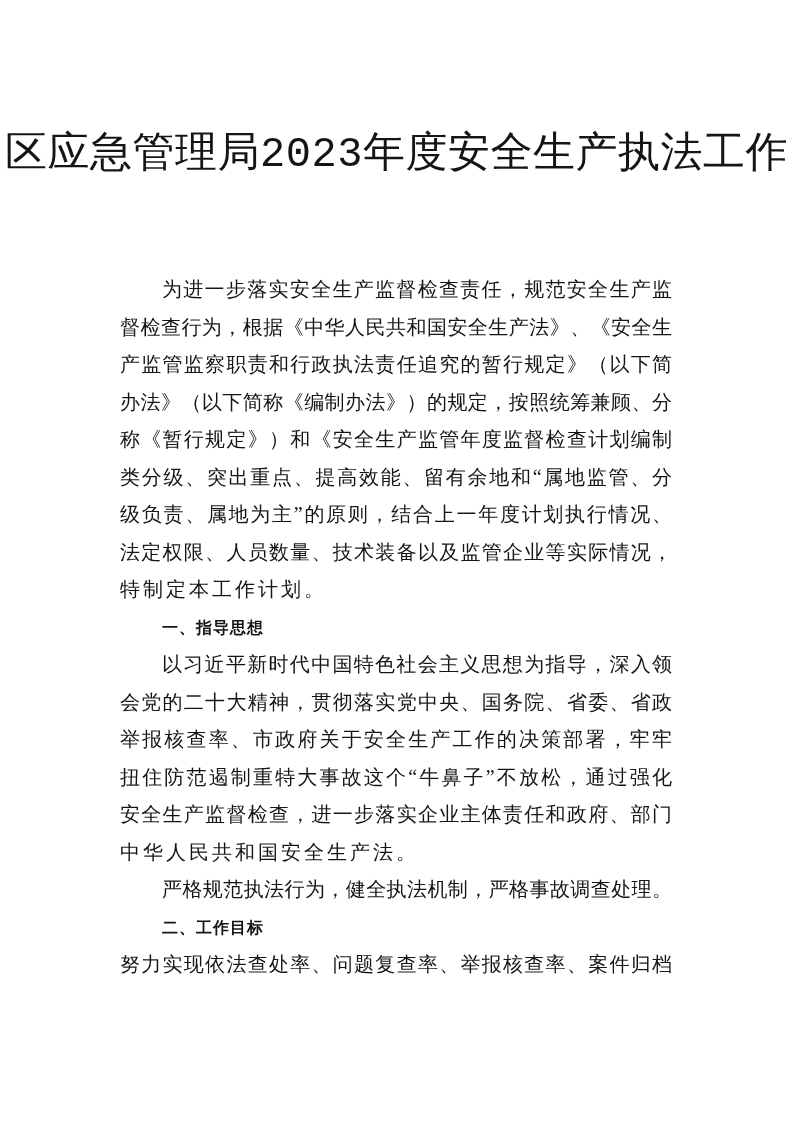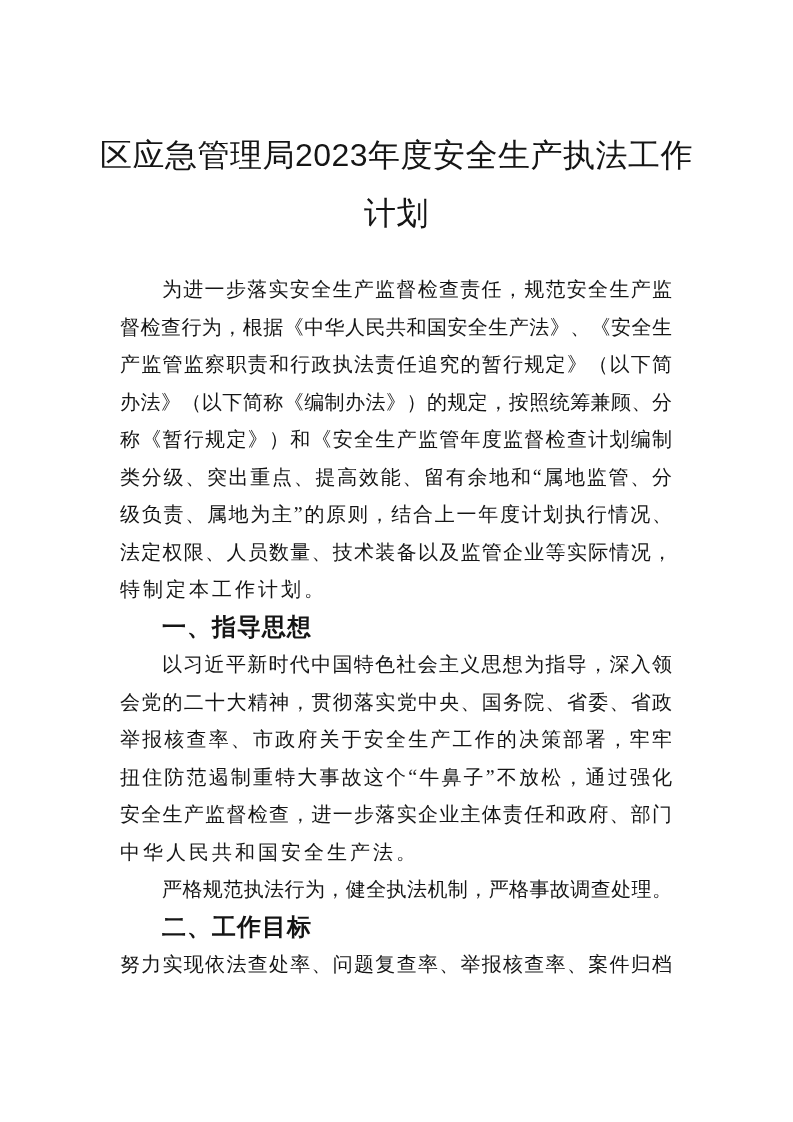--- a/index.html
+++ b/index.html
@@ -25,22 +25,22 @@
     .title {
       position: absolute;
       left: 0;
       top: 126px;
       width: 793px;
       text-align: center;
     }
     .title-line {
       height: 58px;
       line-height: 58px;
-      font-size: 32px;
-      font-family: Liberation Sans, sans-serif;
+      font-size: 42px;
+      font-family: Liberation Mono, monospace;
       letter-spacing: 0.5px;
       white-space: nowrap;
     }
     .body-text {
       position: absolute;
       left: 120px;
       top: 271px;
       width: 552px;
     }
     .line {
@@ -60,32 +60,31 @@
       text-align: right;
       text-align-last: left;
       letter-spacing: 3px;
     }
     .line.heading {
       padding-left: 42px;
       text-align: left;
       text-align-last: left;
       font-family: "DejaVu Sans", "Liberation Sans", sans-serif;
       font-weight: bold;
-      font-size: 24px;
+      font-size: 16px;
       letter-spacing: 1px;
     }
   </style>
 </head>
 <body>
 
 <div class="page">
 
   <div class="title">
     <div class="title-line">区应急管理局2023年度安全生产执法工作</div>
-    <div class="title-line">计划</div>
   </div>
 
   <div class="body-text">
     <div class="line indent">为进一步落实安全生产监督检查责任，规范安全生产监</div>
     <div class="line">督检查行为，根据《中华人民共和国安全生产法》、《安全生</div>
     <div class="line">产监管监察职责和行政执法责任追究的暂行规定》（以下简</div>
     <div class="line">办法》（以下简称《编制办法》）的规定，按照统筹兼顾、分</div>
     <div class="line">称《暂行规定》）和《安全生产监管年度监督检查计划编制</div>
     <div class="line">类分级、突出重点、提高效能、留有余地和“属地监管、分</div>
     <div class="line">级负责、属地为主”的原则，结合上一年度计划执行情况、</div>

